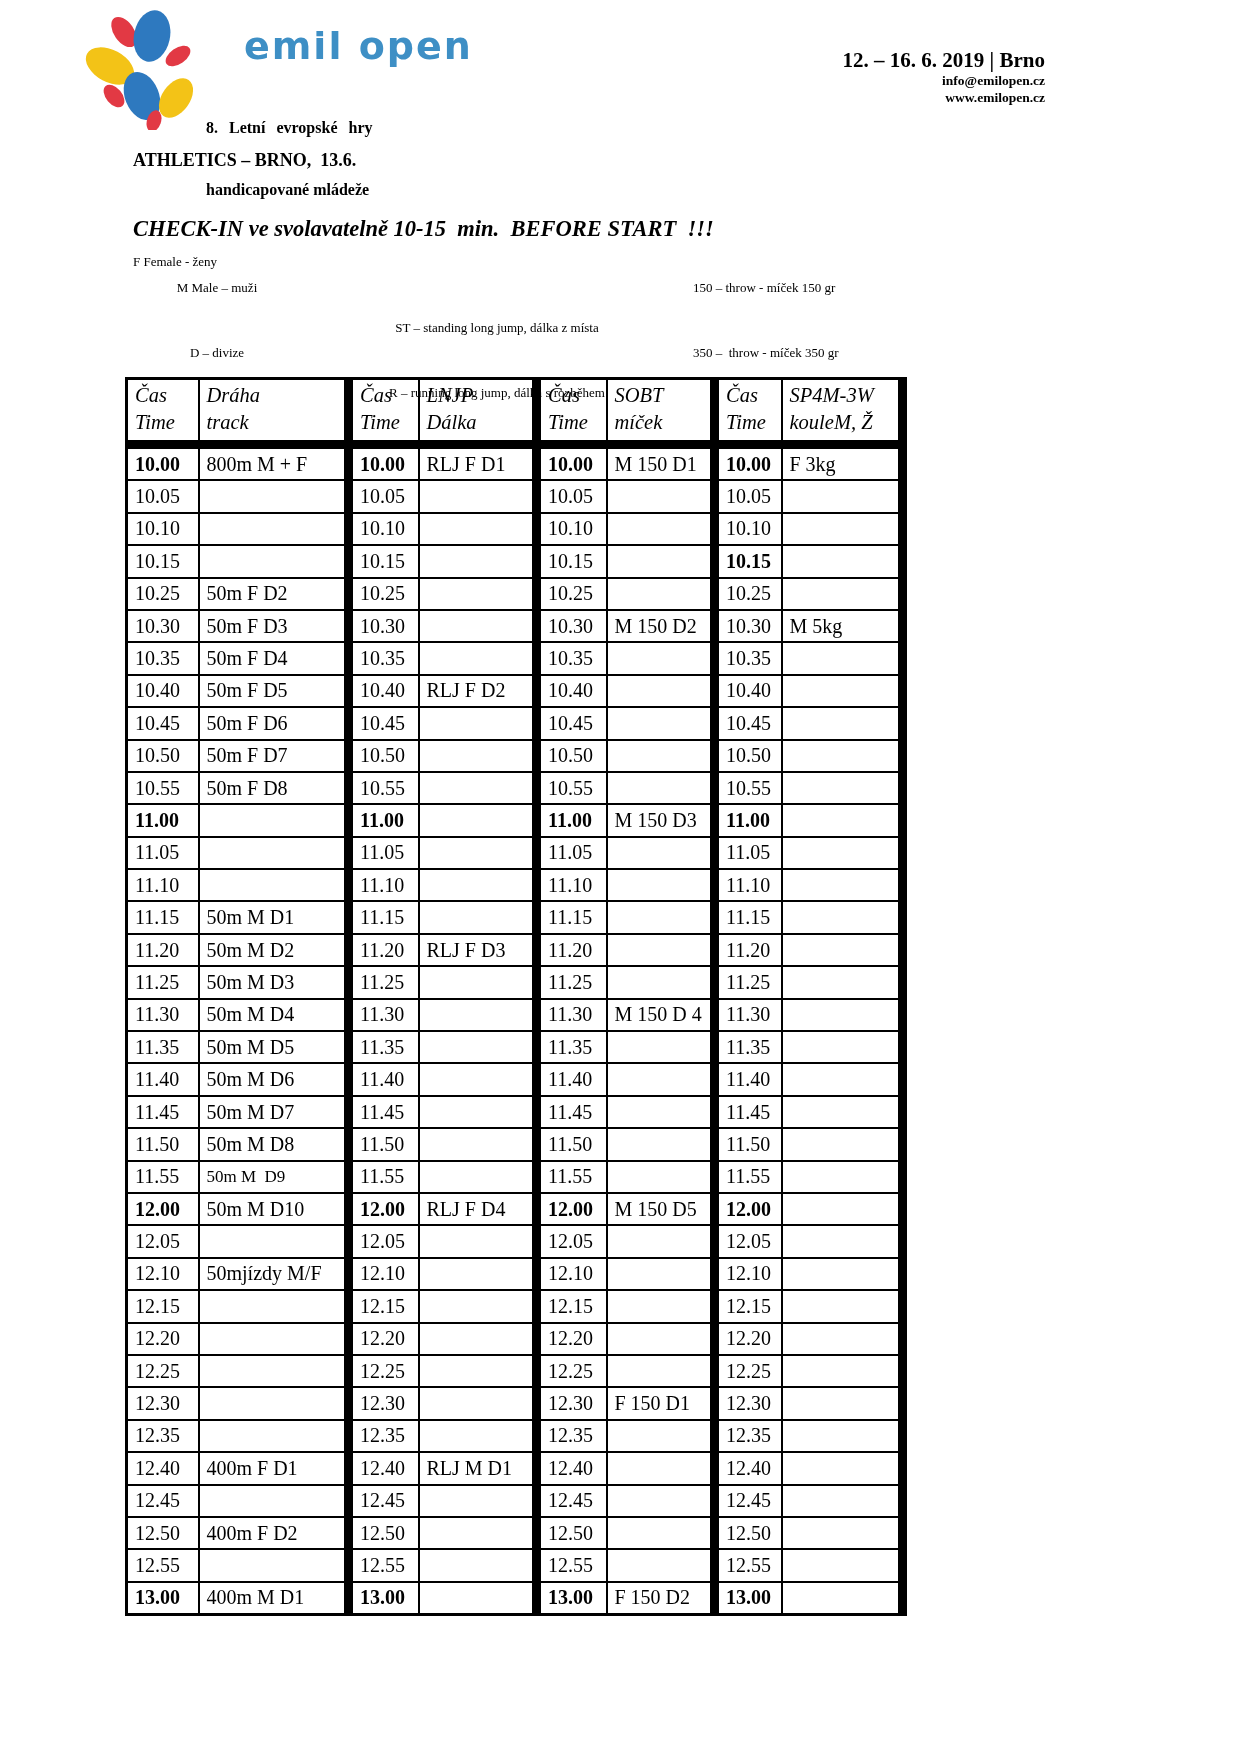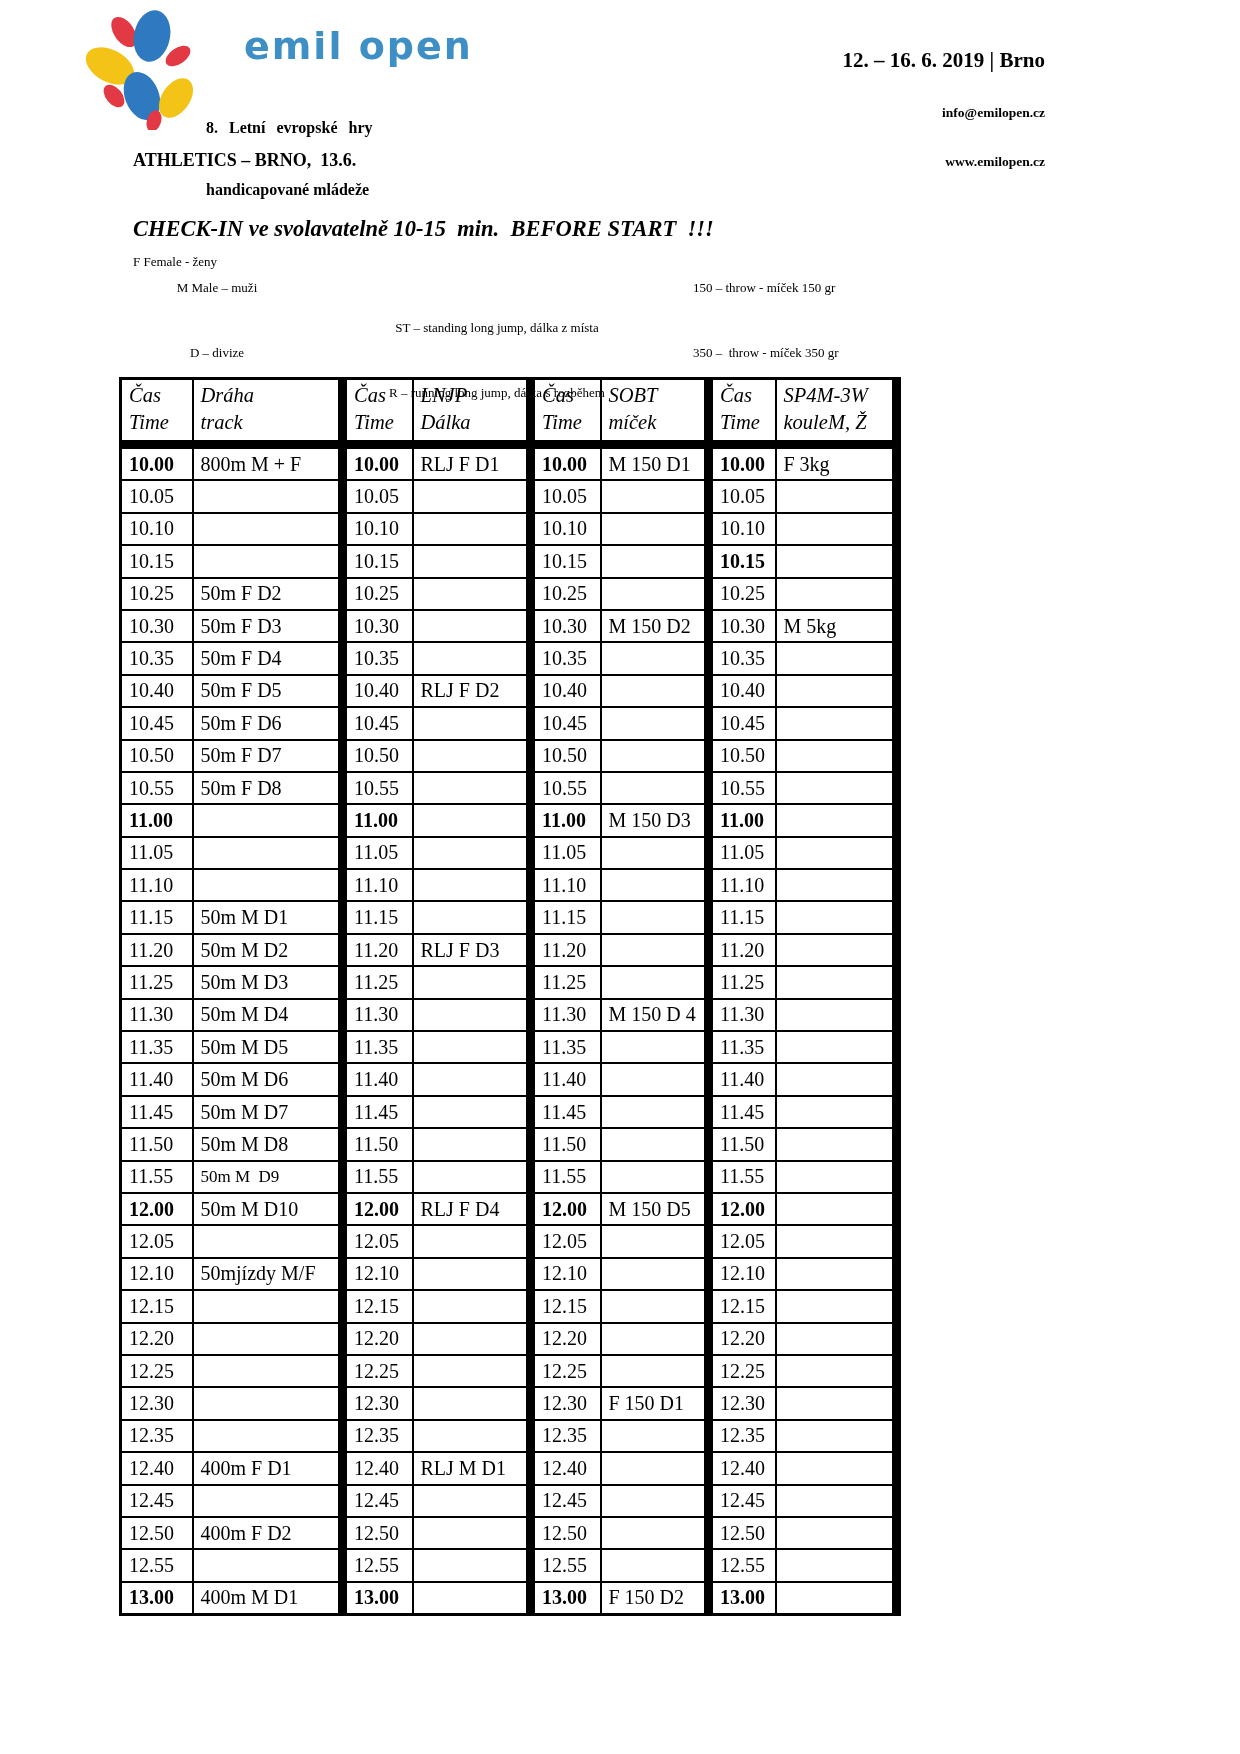--- a/index.html
+++ b/index.html
@@ -21,31 +21,31 @@
     transform:translate(-50%,-50%); background:#e23944; border-radius:50%; z-index:-1;
   }
   .tagline {
     position:absolute; left:206px; top:76px; width:200px;
     font-weight:700; font-size:16px; line-height:1.3; white-space:pre;
   }
   .tagline .wide { word-spacing:7px; }
   
   .header-right { position:absolute; right:195px; top:48px; text-align:right; }
   .dates { font-weight:700; font-size:21px; white-space:pre; }
-  .contact { font-weight:700; font-size:13.5px; line-height:1.25;margin-top:32px; }
+  .contact { font-weight:700; font-size:13.5px; line-height:1.25; }
   
   .title { position:absolute; left:133px; top:150px; font-size:18px; font-weight:700; white-space:pre; }
   .checkin { position:absolute; left:133px; top:216px; font-size:22.5px; font-weight:700; white-space:pre;font-style:italic; }
   .legend { position:absolute; left:133px; top:249px; font-size:13px; line-height:25.5px;text-align:center; }
   .legend-row { display:flex; white-space:pre; }
   .legend-col1 { width:168px; }
   .legend-col2 { width:392px;margin-top:40px; }
   
   table.schedule {
-    position:absolute; left:119px; top:377px;
+    position:absolute; left:125px; top:377px;
     border-collapse:collapse; table-layout:fixed;
     border:3px solid #000; border-right:9px solid #000;padding-left:16px;
   }
   .schedule th, .schedule td { border:2px solid #000; overflow:hidden; }
   .schedule th {
     border-bottom:9px solid #000;
     font-style:italic; font-weight:400; font-size:20.5px;
     text-align:left; vertical-align:top; padding:2px 4px 2px 7px; height:56px;
   }
   .schedule th span { display:block; line-height:27px; white-space:pre; }

